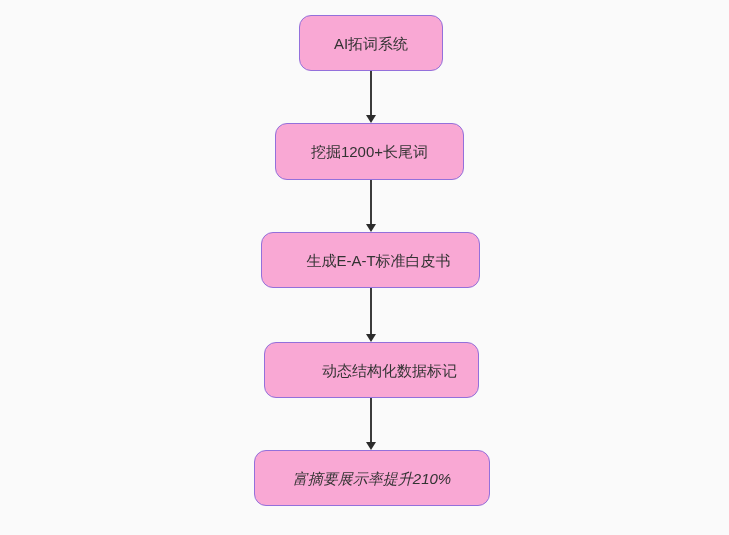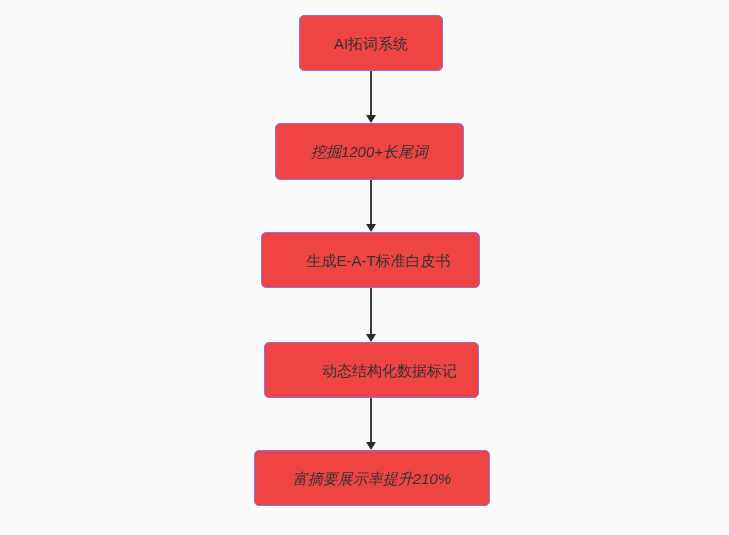--- a/index.html
+++ b/index.html
@@ -10,34 +10,34 @@
   body { background: #fafafa; overflow: hidden; }
 
   .canvas {
     position: relative;
     width: 729px; height: 535px;
     background: #fafafa;
   }
 
   .node {
     position: absolute;
-    background: #ef4444;
+    background: #f9a8d4;
     border: 1px solid #9370db;
-    border-radius: 5px;
+    border-radius: 12px;
     color: #333333;
     font-size: 15px;
     line-height: 1;
     display: flex;
     align-items: center;
     justify-content: center;
     text-align: center;
     white-space: nowrap;
   }
   .n1 { left: 299px; top: 15px;  width: 144px; height: 56px; }
-  .n2 { left: 275px; top: 123px; width: 189px; height: 57px; font-style: italic; }
+  .n2 { left: 275px; top: 123px; width: 189px; height: 57px; }
   .n3 { left: 261px; top: 232px; width: 219px; height: 56px; padding-left: 16px; }
   .n4 { left: 264px; top: 342px; width: 215px; height: 56px; padding-left: 36px; }
   .n5 { left: 254px; top: 450px; width: 236px; height: 56px; font-style: italic; }
 
   .connector {
     position: absolute;
     left: 364px;
     width: 13px;
   }
   .c1 { top: 71px;  height: 52px; }

